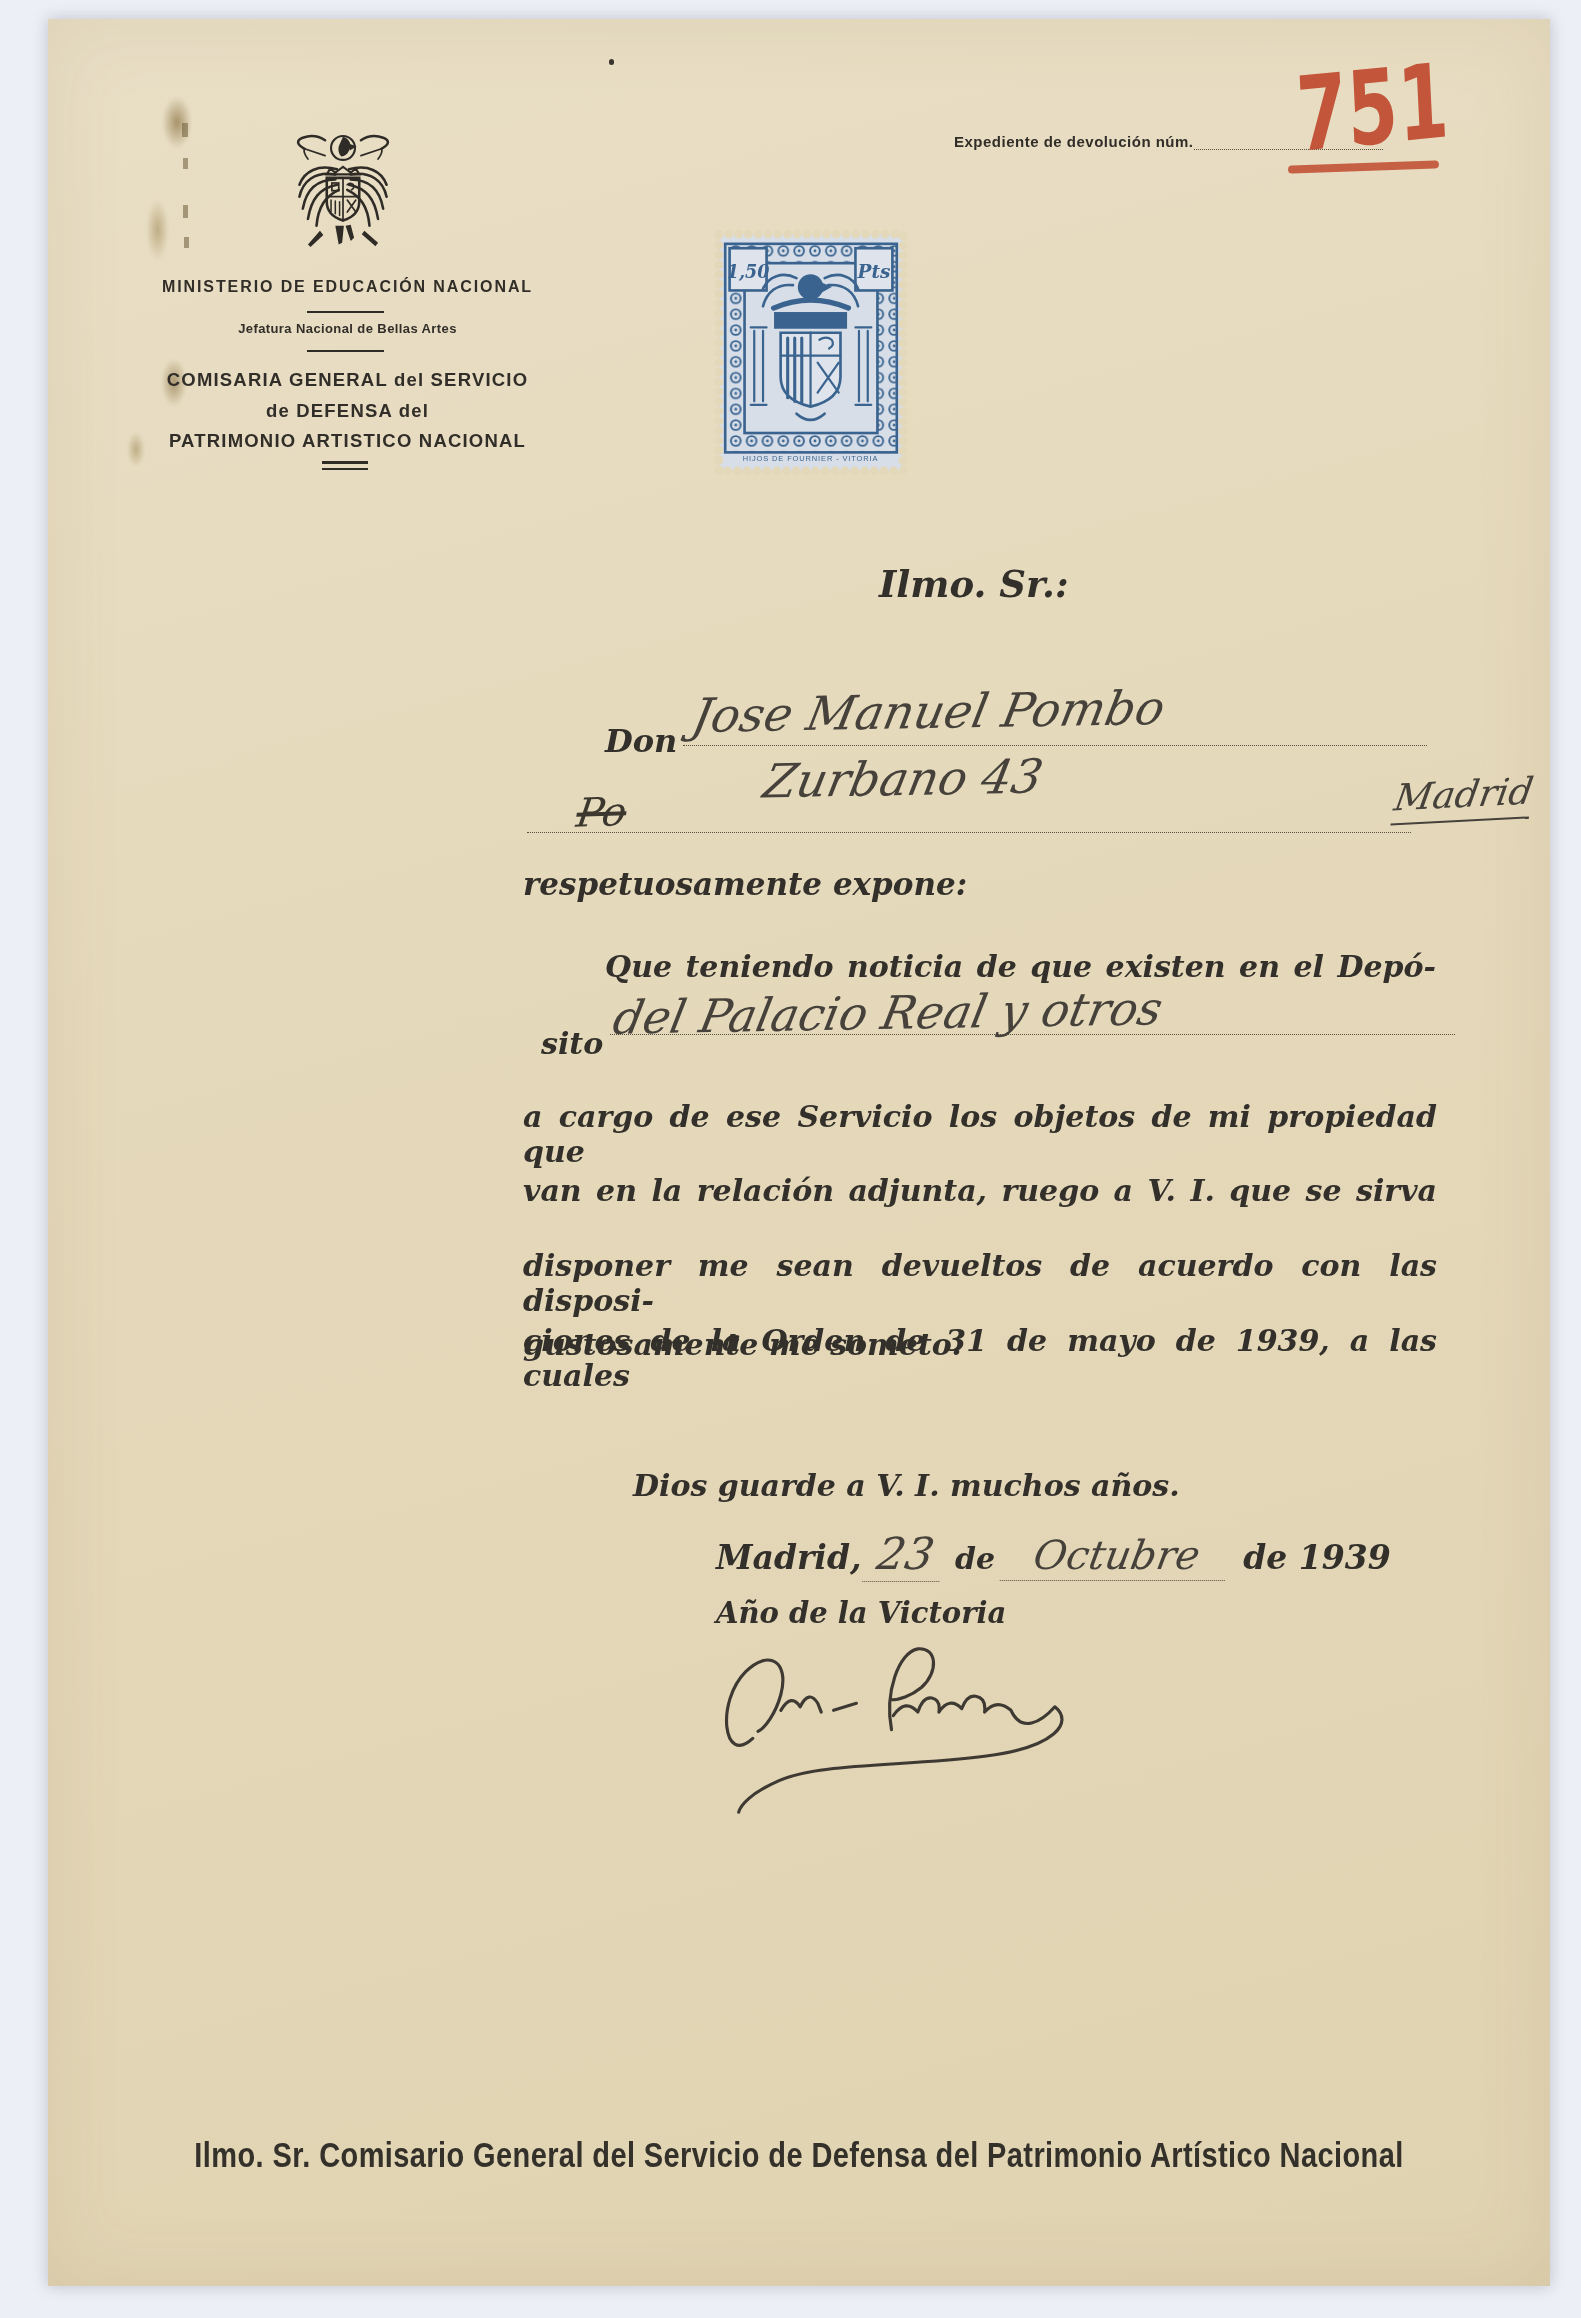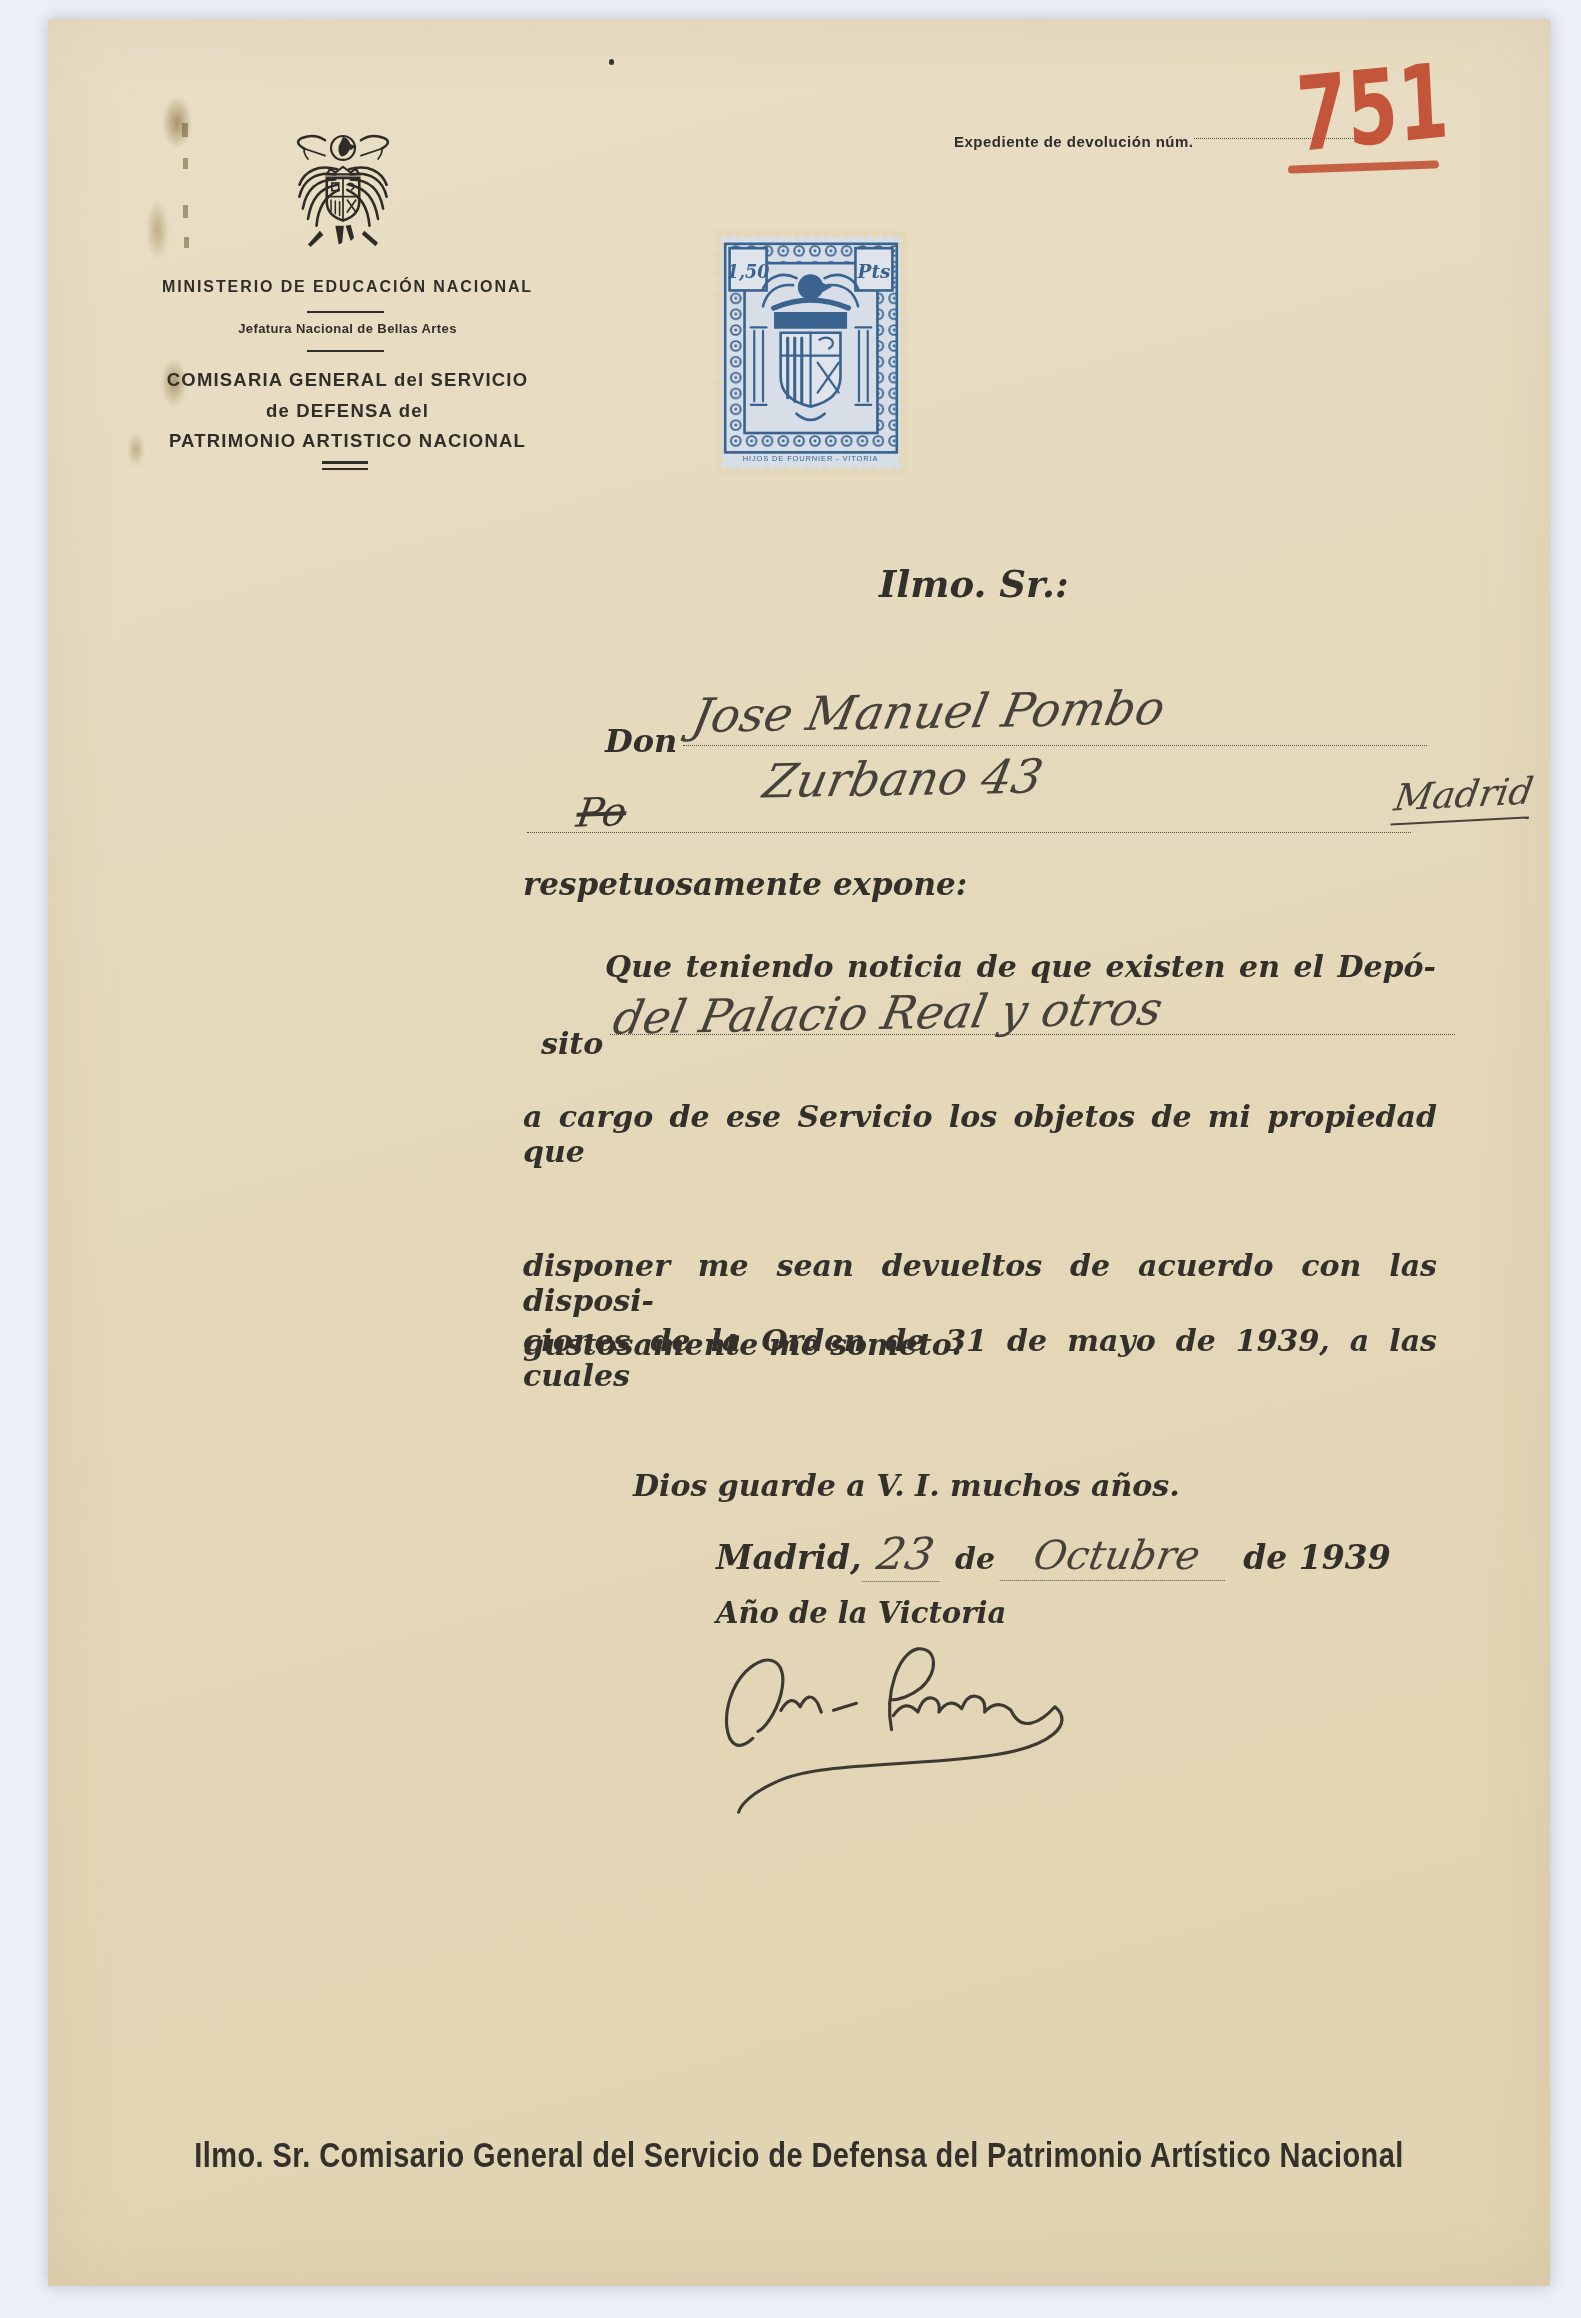--- a/index.html
+++ b/index.html
@@ -27,21 +27,21 @@
   <div class="stain" style="left:114px;top:77px;width:30px;height:53px;background:radial-gradient(ellipse at center,rgba(130,105,55,.65),rgba(130,105,55,0) 70%)"></div>
   <div class="stain" style="left:98px;top:180px;width:23px;height:62px;background:radial-gradient(ellipse at center,rgba(150,125,70,.5),rgba(150,125,70,0) 70%)"></div>
   <div class="stain" style="left:113px;top:339px;width:26px;height:49px;background:radial-gradient(ellipse at center,rgba(120,95,45,.55),rgba(120,95,45,0) 70%)"></div>
   <div class="stain" style="left:79px;top:413px;width:17.6px;height:35px;background:radial-gradient(ellipse at center,rgba(140,115,60,.45),rgba(140,115,60,0) 70%)"></div>
   <div class="staple" style="left:134px;top:104px;width:6.2px;height:14px"></div>
   <div class="staple" style="left:135px;top:139px;width:5.3px;height:10.6px"></div>
   <div class="staple" style="left:135px;top:186px;width:5.3px;height:12.3px"></div>
   <div class="staple" style="left:136px;top:218px;width:5.3px;height:10.6px"></div>
   <div class="stain" style="left:561px;top:40px;width:5.3px;height:5.3px;background:#3a352c;filter:none"></div>
 
-  <div class="abs" style="left:906px;top:114px;display:flex;">
+  <div class="abs" style="left:906px;top:114px;display:flex;align-items:flex-end">
     <span class="sans" style="font-size:15px;letter-spacing:0.5px;white-space:nowrap">Expediente de devolución núm.</span>
     <span class="dotl" style="display:inline-block;width:189px;height:5.3px"></span>
   </div>
   <div class="abs hand" style="left:1219px;top:30px;font-family:'DejaVu Sans',sans-serif;font-style:normal;font-weight:bold;font-size:101px;color:#c04a2f;transform:scale(.72,1.02) rotate(-4deg);transform-origin:center;opacity:.92">751</div>
   <div class="abs" style="left:1240px;top:144px;width:151px;height:8px;background:#c04a2f;border-radius:4.4px;transform:rotate(-2deg);opacity:.85"></div>
 
   <svg class="abs" viewBox="0 0 150 165" style="left:230px;top:111px;width:130px;height:141px">
     <g fill="none" stroke="#2f2b26" stroke-width="3" stroke-linecap="round">
       <circle cx="75" cy="21" r="14" stroke-width="2.5"></circle>
       <path d="M30 22 q-14 -8 -2 -13 q14 -5 26 3"></path>
@@ -139,20 +139,21 @@
 
   <div class="abs print just" style="left:557px;top:930px;width:831px;font-size:30px">Que teniendo noticia de que existen en el Depó-</div>
 
   <div class="abs" style="left:493px;top:1007px;width:914px;display:flex;align-items:flex-start">
     <span class="print" style="font-size:30px">sito</span>
     <span class="dotl" style="flex:1;height:8.8px;margin-left:7px"></span>
   </div>
   <div class="abs hand" style="left:567px;top:967px;font-size:46px;transform:skewX(-12deg) rotate(-1deg)">del Palacio Real y otros</div>
 
   <div class="abs print just" style="left:475px;top:1080px;width:914px;font-size:30px">a cargo de ese Servicio los objetos de mi propiedad que</div>
+  <div class="abs print just" style="left:475px;top:1154px;width:914px;font-size:30px">van en la relación adjunta, ruego a V. I. que se sirva</div>
   <div class="abs print just" style="left:475px;top:1229px;width:914px;font-size:30px">disponer me sean devueltos de acuerdo con las disposi-</div>
   <div class="abs print just" style="left:475px;top:1304px;width:914px;font-size:30px">ciones de la Orden de 31 de mayo de 1939, a las cuales</div>
   <div class="abs print" style="left:475px;top:1308px;font-size:30px">gustosamente me someto.</div>
   <div class="abs print" style="left:585px;top:1449px;font-size:30px">Dios guarde a V. I. muchos años.</div>
 
   <div class="abs" style="left:668px;top:1509px;display:flex;align-items:baseline">
     <span class="print" style="font-size:33px">Madrid,</span>
     <span class="hand dotl" style="font-size:44px;padding:0 10.6px 1.8px;margin-left:5.3px;transform:skewX(-10deg)">23</span>
     <span class="print" style="font-size:30px;margin-left:11px">de</span>
     <span class="hand dotl" style="font-size:40px;padding:0 30px 1.8px;margin-left:8.8px;transform:skewX(-10deg)">Octubre</span>

